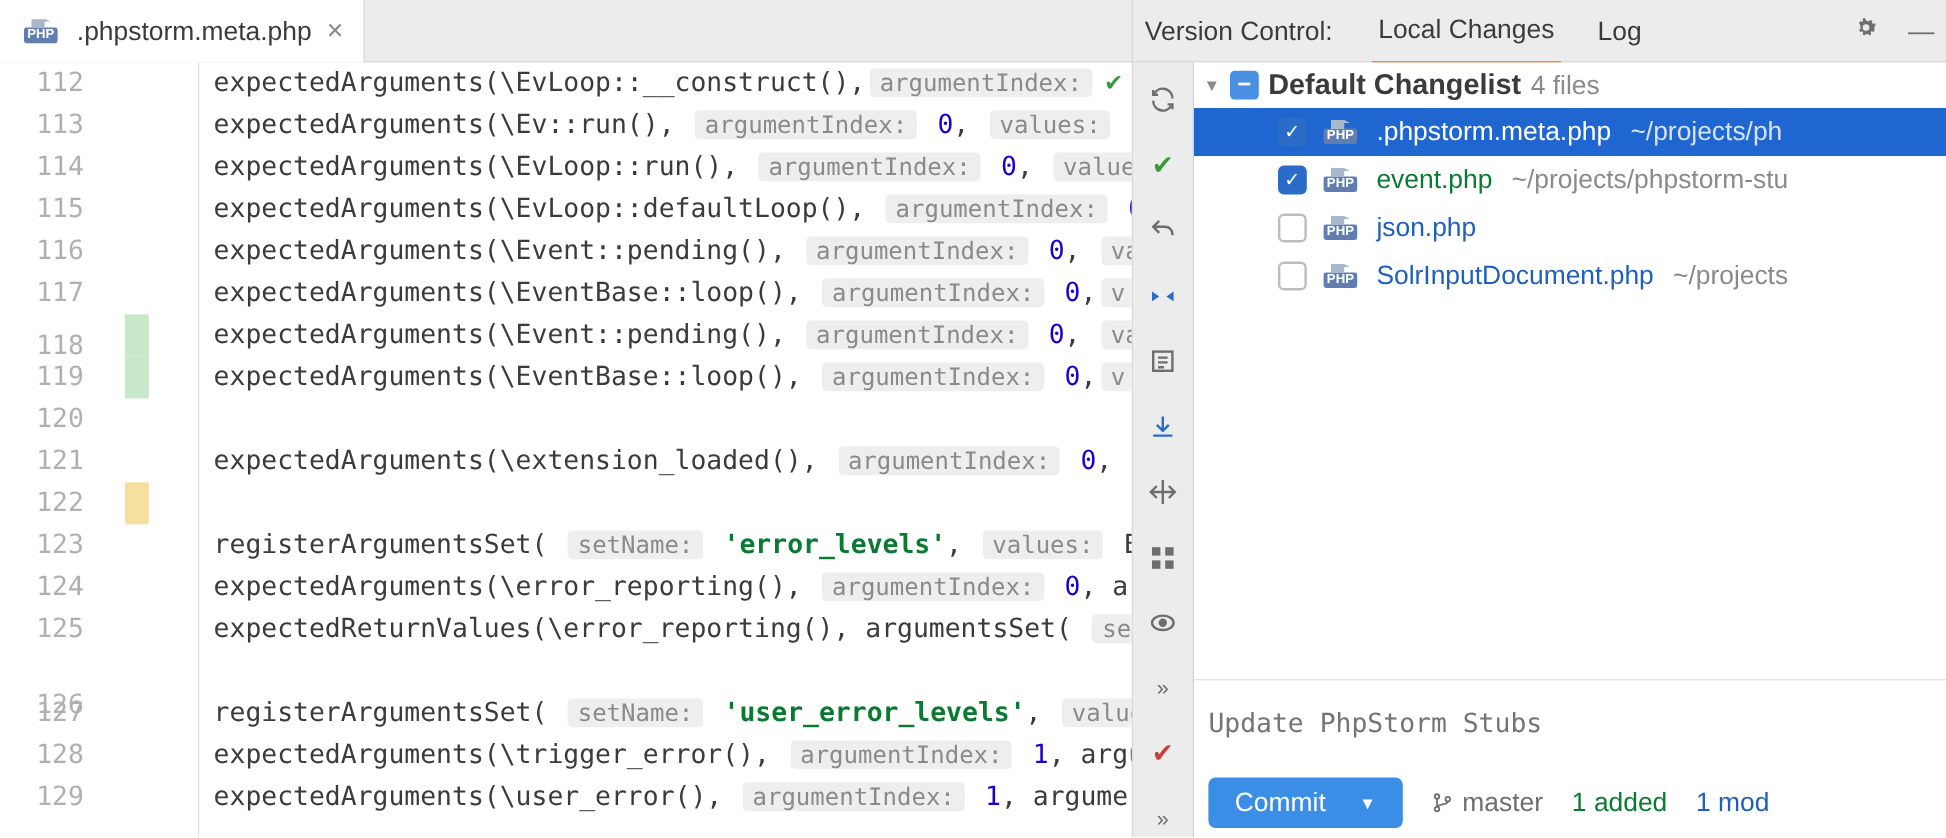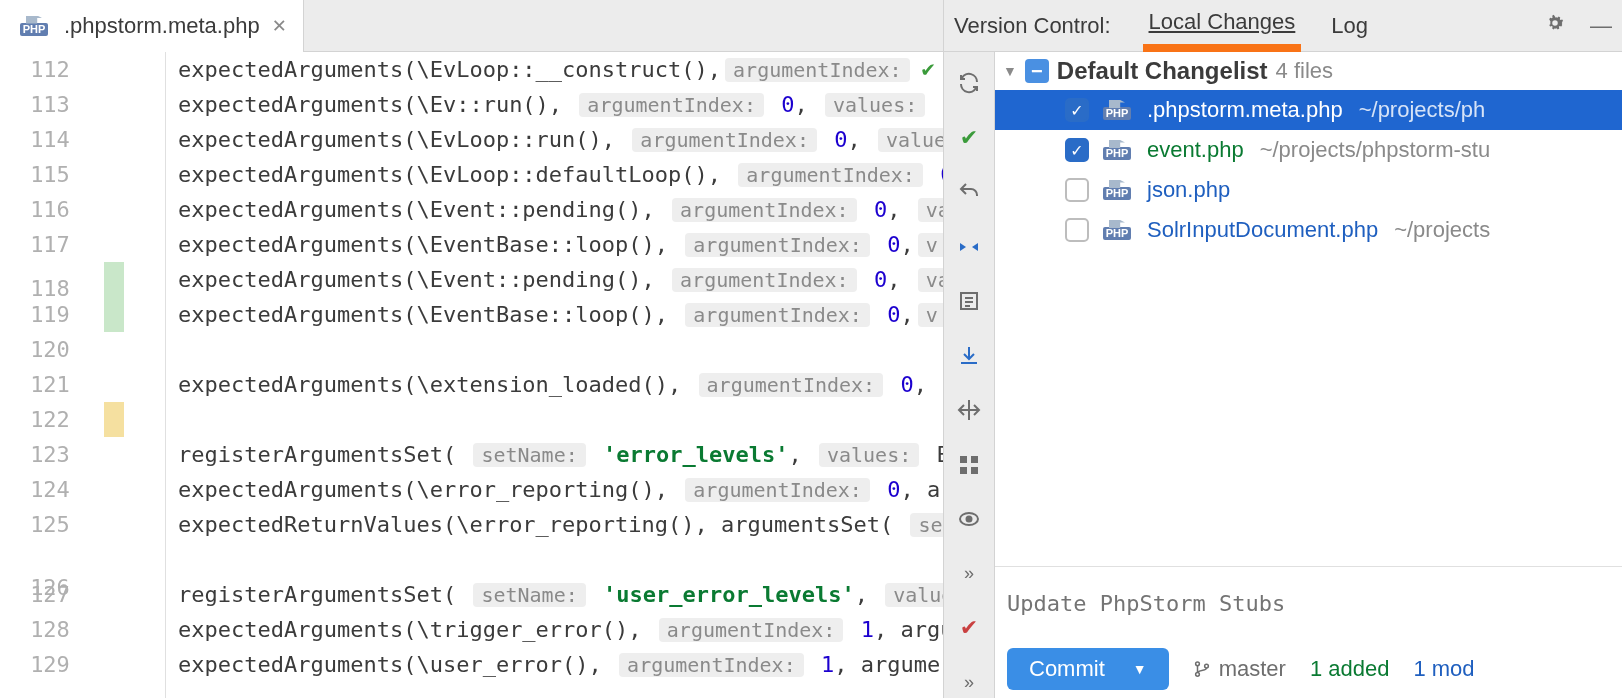--- a/index.html
+++ b/index.html
@@ -37,21 +37,21 @@
 .tab-title { font-size: 22px; color: #3b3b3b; }
 .tab-close { color: #8a8a8a; font-size: 18px; padding: 0 2px; }
 .vcs-header {
   flex: 1; height: 52px; background: #ececec;
   border-bottom: 1px solid #d3d3d3; border-left: 1px solid #d3d3d3;
   display: flex; align-items: center; padding: 0 10px; gap: 24px;
   font-size: 22px; color: #3b3b3b;
 }
 .vcs-title { margin-right: 8px; }
 .vcs-tab { padding: 0 6px; height: 52px; display: flex; align-items: center; }
-.vcs-tab.active { border-bottom: 8px solid #f97316; font-weight: 400; text-decoration: underline; }
+.vcs-tab.active { border-bottom: 1px solid #f97316; font-weight: 400; }
 .vcs-spacer { flex: 1; }
 .gear-icon, .minimize-icon { color: #6e6e6e; font-size: 22px; }
 
 .main-row { display: flex; flex: 1; overflow: hidden; }
 .editor-pane {
   flex: 0 0 943px; display: flex; background: #fff; position: relative;
   font-family: "Menlo","Consolas",monospace;
 }
 .gutter {
   flex: 0 0 166px; background: #fff; border-right: 1px solid #e0e0e0;

